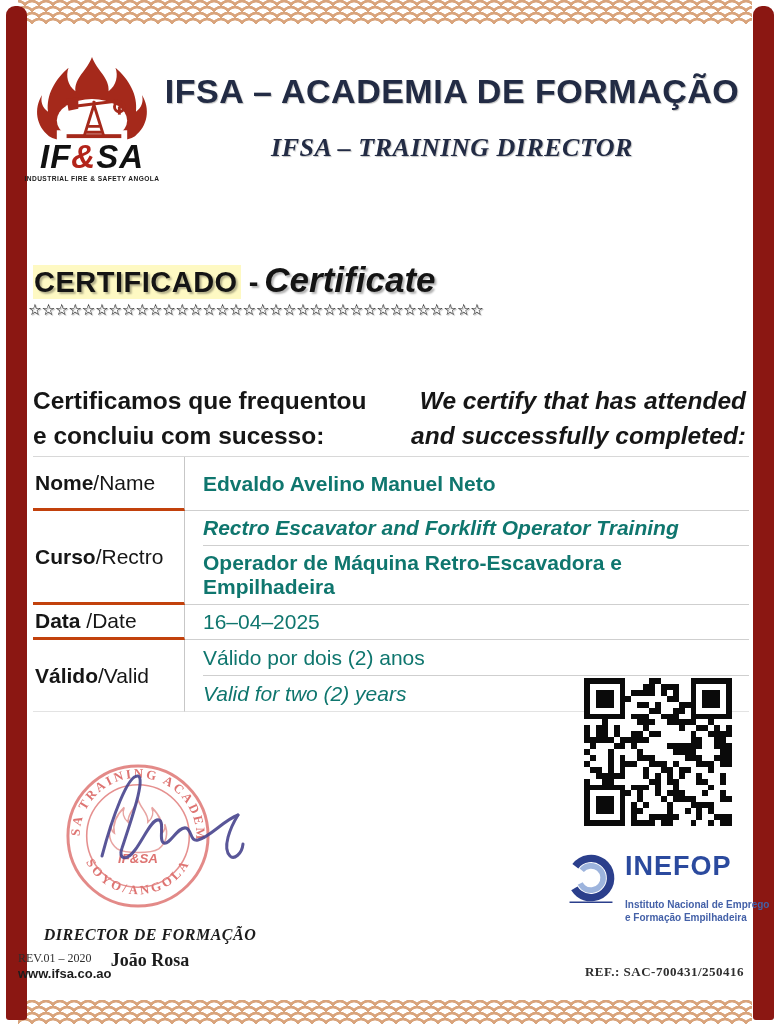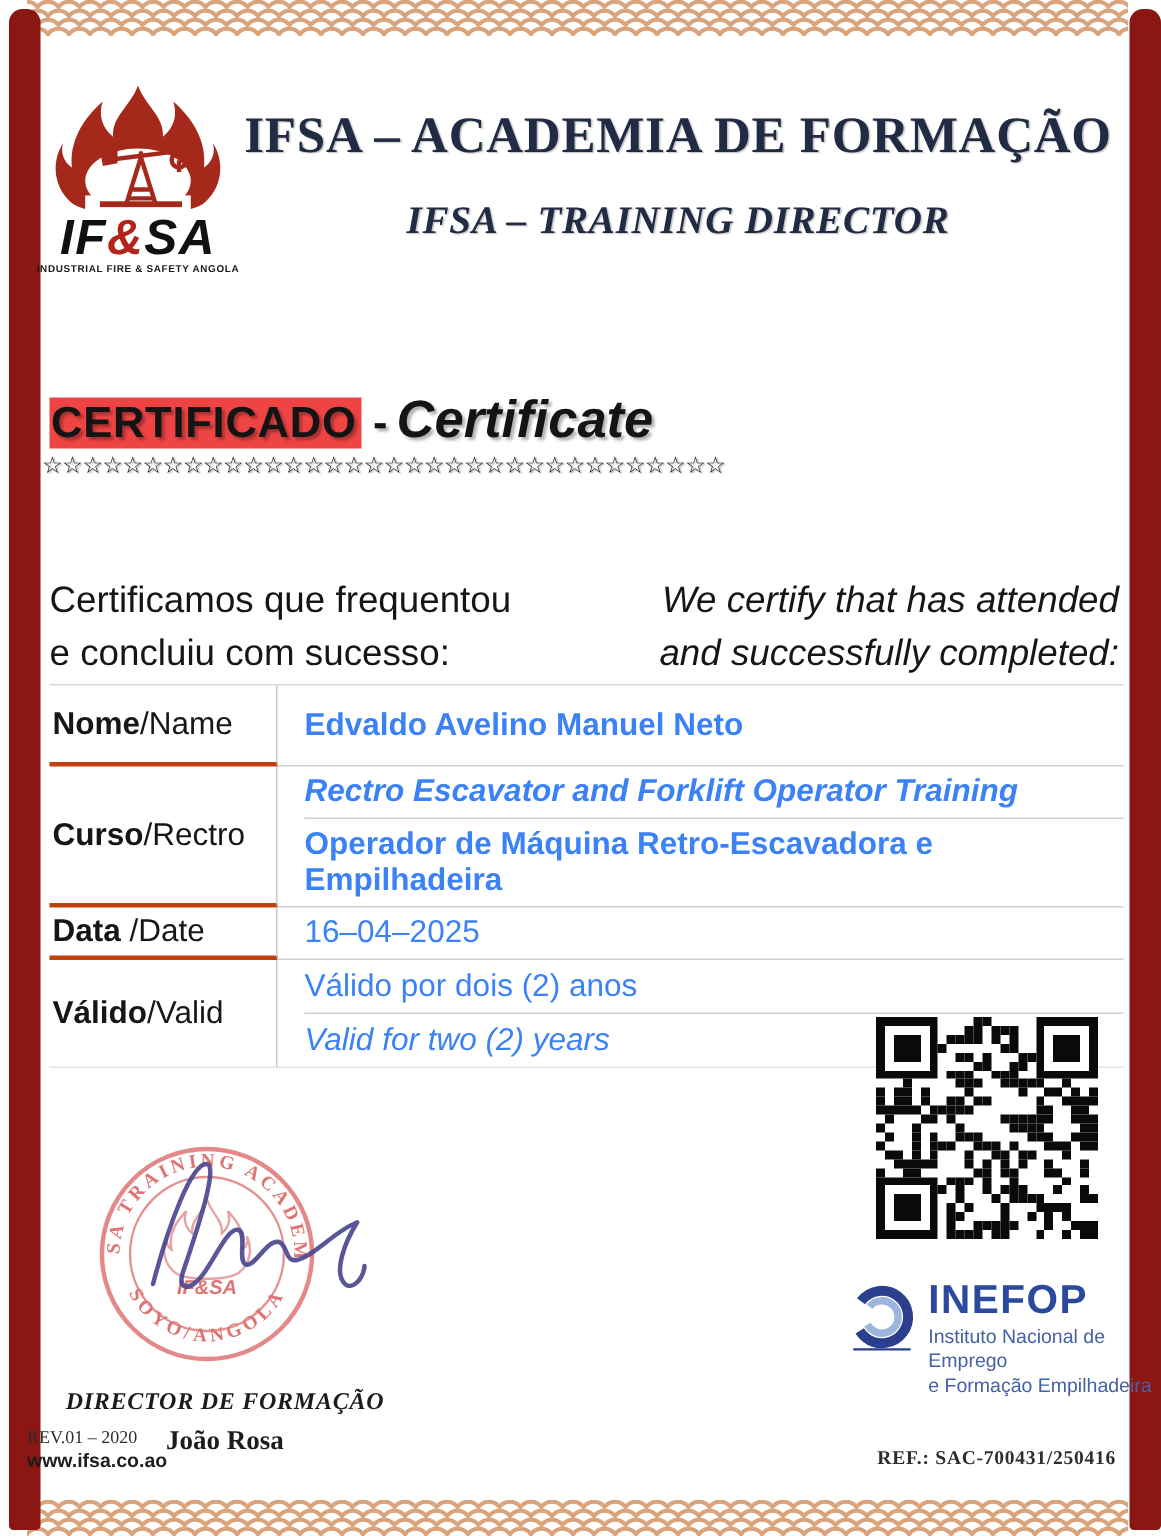--- a/index.html
+++ b/index.html
@@ -31,67 +31,67 @@
     font-family:"Liberation Sans", sans-serif; font-weight:bold; font-style:italic;
     font-size:33px; letter-spacing:1px; color:#111; line-height:1; margin-top:-6px;
   }
   .logo .acronym .amp { color:#b3241a; }
   .logo .tagline {
     font-size:6.6px; font-weight:bold; color:#1a1a1a; letter-spacing:0.45px; margin-top:2px;
     white-space:nowrap;
   }
   .header-text { position:absolute; left:150px; right:20px; top:72px; text-align:center; }
   .title {
-    font-family:Liberation Serif, serif; font-weight:bold; font-size:34px;
+    font-family:Liberation Sans, sans-serif; font-weight:bold; font-size:34px;
     color:#222b44; letter-spacing:0.5px; text-shadow:1px 1px 1px rgba(0,0,0,0.25);
     white-space:nowrap;
   }
   .subtitle {
     font-family:"Liberation Serif", serif; font-weight:bold; font-style:italic;
     font-size:26px; color:#222b44; margin-top:22px; letter-spacing:0.5px;
     text-shadow:1px 1px 1px rgba(0,0,0,0.25);
   }
 
   
   .cert-heading { position:absolute; left:33px; top:260px; white-space:nowrap; }
   .cert-heading .pt {
     font-size:29px; font-weight:bold; color:#141414; letter-spacing:0.5px;
-    background:#ef4444; padding:1px 3px 1px 1px;
+    background:#fef9c3; padding:1px 3px 1px 1px;
     text-shadow:2px 2px 2px rgba(0,0,0,0.3);
   }
   .cert-heading .sep { font-size:29px; font-weight:bold; color:#141414; margin:0 6px 0 8px;
     text-shadow:2px 2px 2px rgba(0,0,0,0.3); }
   .cert-heading .en {
     font-size:35px; font-style:italic; font-weight:600; color:#141414;
     text-shadow:2px 2px 2px rgba(0,0,0,0.3);
   }
   .stars {
     position:absolute; left:28px; top:301px; font-family:"DejaVu Sans", sans-serif;
     font-size:15.5px; font-weight:bold; color:#111; letter-spacing:-0.5px;
     text-shadow:1px 1px 1px rgba(0,0,0,0.4); white-space:nowrap;
   }
 
   
-  .intro { position:absolute; left:33px; right:28px; top:384px; display:flex; justify-content:space-between; }
+  .intro { position:absolute; left:33px; right:28px; top:384px; display:flex; justify-content:space-between;font-weight:bold; }
   .intro .pt { font-size:24.5px; color:#161616; line-height:1.42; }
   .intro .en { font-size:24.5px; color:#161616; line-height:1.42; font-style:italic; text-align:right; }
 
   
   .dtable {
     position:absolute; left:33px; top:456px; width:716px;
     display:grid; grid-template-columns:152px 1fr;
     border-top:1px solid #d8d8d8;
   }
   .dtable .lbl {
     border-right:1px solid #c7c7c7; border-bottom:3px solid #c2410c;
     display:flex; align-items:center; font-size:21px; color:#161616; padding:4px 6px 4px 2px;
   }
   .dtable .val {
     border-bottom:1px solid #cfcfcf; display:flex; flex-direction:column; justify-content:flex-end;
-    padding-left:18px; color:#3b82f6;
+    padding-left:18px; color:#0f766e;
   }
   .dtable .row-nome  { min-height:54px; }
   .dtable .row-curso { min-height:82px; }
   .dtable .row-data  { min-height:31px; }
   .dtable .row-valido{ min-height:72px; border-bottom:1px solid #e3e3e3; }
   .dtable .subline { display:flex; align-items:center; flex:1; font-size:21px; padding:5px 0; }
   .dtable .subline + .subline { border-top:1px solid #cfcfcf; }
   .b { font-weight:bold; }
   .bi { font-weight:bold; font-style:italic; }
   .i { font-style:italic; }
@@ -115,21 +115,21 @@
     position:absolute; left:30px; top:926px; width:240px; text-align:center;
     font-family:"Liberation Serif", serif; font-weight:bold; font-style:italic;
     font-size:16px; color:#1c1c1c; letter-spacing:0.5px;
   }
 
   
   .inefop { position:absolute; left:563px; top:849px; display:flex; align-items:flex-start;justify-content:center; }
   .inefop .emblem { width:56px; height:58px; }
   .inefop .txt { margin-left:6px; padding-top:4px; }
   .inefop .name { font-size:27px; font-weight:bold; color:#2b4a9e; letter-spacing:1px; line-height:1; }
-  .inefop .sub { font-size:13px; color:#4461a8; line-height:1.25; margin-top:3px; }
+  .inefop .sub { font-size:10px; color:#4461a8; line-height:1.25; margin-top:19px;font-weight:bold; }
 
   
   .rev { position:absolute; left:18px; top:951px; font-family:"Liberation Serif", serif; font-size:12px; color:#2e2e2e; }
   .site { position:absolute; left:18px; top:966px; font-size:13px; font-weight:bold; color:#1d1d1d; }
   .ref { position:absolute; right:30px; top:964px; font-family:"Liberation Serif", serif; font-weight:bold; font-size:13px; color:#2e2e2e; letter-spacing:0.5px; }
 </style>
 </head>
 <body>
 
 <div class="page">

